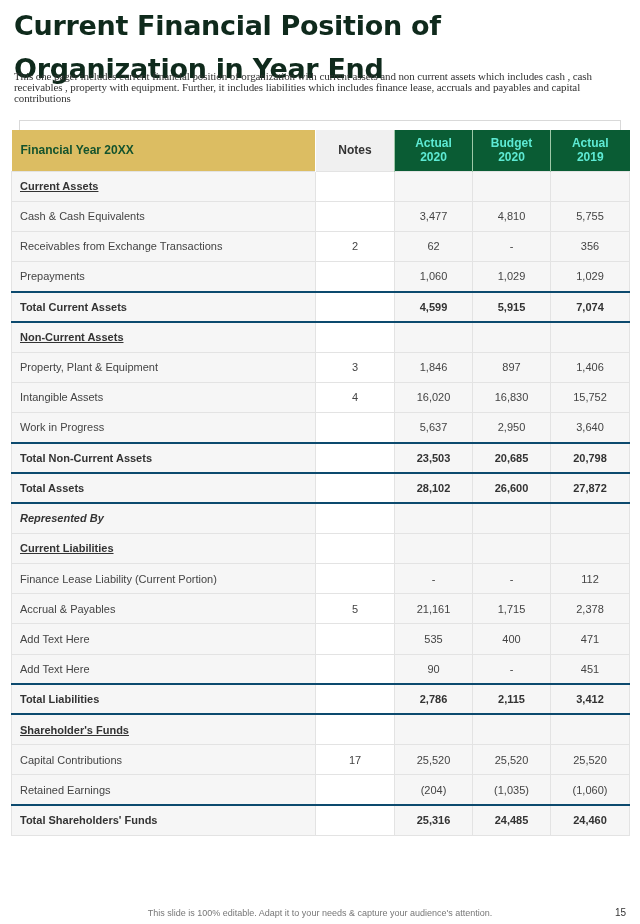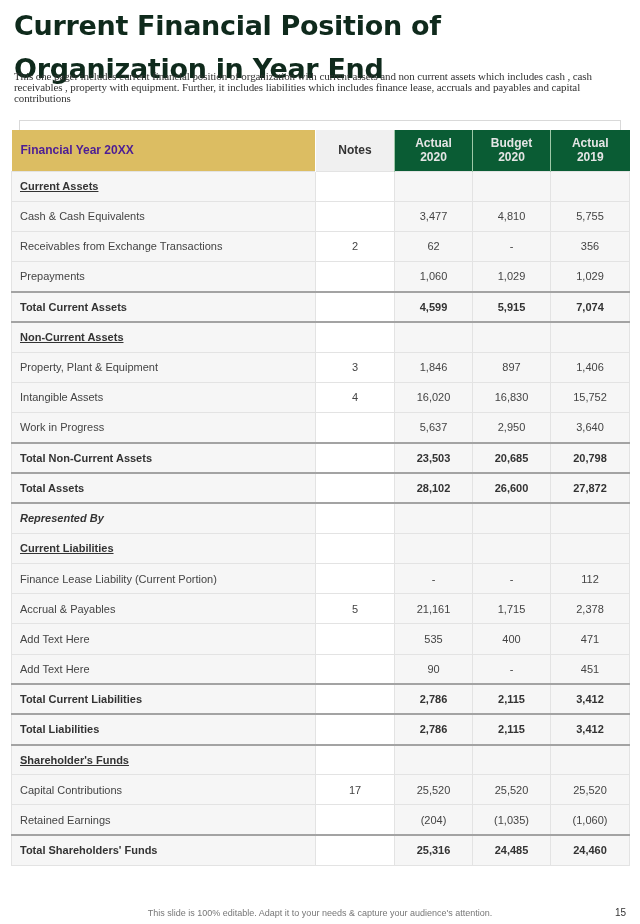--- a/index.html
+++ b/index.html
@@ -27,32 +27,32 @@
     font-size: 11px;
   }
   table.fin col.c-label { width: 304px; }
   table.fin col.c-notes { width: 79px; }
   table.fin col.c-val { width: 78px; }
   table.fin col.c-val2 { width: 79px; }
 
   table.fin th {
     height: 41px; font-size: 12px; font-weight: bold; line-height: 14px;
   }
-  th.h-label { background: #dcbd62; color: #4c1d95; text-align: left; padding-left: 9px; }
+  th.h-label { background: #dcbd62; color: #14532d; text-align: left; padding-left: 9px; }
   th.h-notes { background: #f0f0f0; color: #333; text-align: center; border-left: 1px solid #fff; }
-  th.h-val { background: #0a5c34; color: #e5e5e5; text-align: center; border-left: 1px solid #9ec9a8; }
+  th.h-val { background: #0a5c34; color: #5eead4; text-align: center; border-left: 1px solid #9ec9a8; }
 
   table.fin td {
     height: 30.2px; border: 1px solid #e3e3e3; color: #444;
   }
   td.lbl { text-align: left; padding-left: 8px; background: #f6f6f6; }
   td.nt { text-align: center; background: #ffffff; }
   td.v { text-align: center; background: #f6f6f6; }
 
-  tr.total td { font-weight: bold; color: #333; border-top: 2px solid #a3a3a3; }
+  tr.total td { font-weight: bold; color: #333; border-top: 2px solid #0c4a6e; }
   tr.section td.lbl { font-weight: bold; color: #333; text-decoration: underline; }
   tr.italic td.lbl { font-style: italic; font-weight: bold; color: #333; }
 
   .footer {
     position: absolute; left: 0; top: 908px; width: 640px;
     text-align: center; font-size: 9px; color: #777;
   }
   .page-num {
     position: absolute; left: 615px; top: 907px; font-size: 10px; color: #333;
   }
@@ -196,27 +196,20 @@
         <td class="v">471</td>
       </tr>
       <tr>
         <td class="lbl">Add Text Here</td>
         <td class="nt"></td>
         <td class="v">90</td>
         <td class="v">-</td>
         <td class="v">451</td>
       </tr>
       <tr class="total">
-        <td class="lbl">Total Current Liabilities</td>
-        <td class="nt"></td>
-        <td class="v">2,786</td>
-        <td class="v">2,115</td>
-        <td class="v">3,412</td>
-      </tr>
-      <tr class="total">
         <td class="lbl">Total Liabilities</td>
         <td class="nt"></td>
         <td class="v">2,786</td>
         <td class="v">2,115</td>
         <td class="v">3,412</td>
       </tr>
       <tr class="section total">
         <td class="lbl">Shareholder's Funds</td>
         <td class="nt"></td>
         <td class="v"></td>

